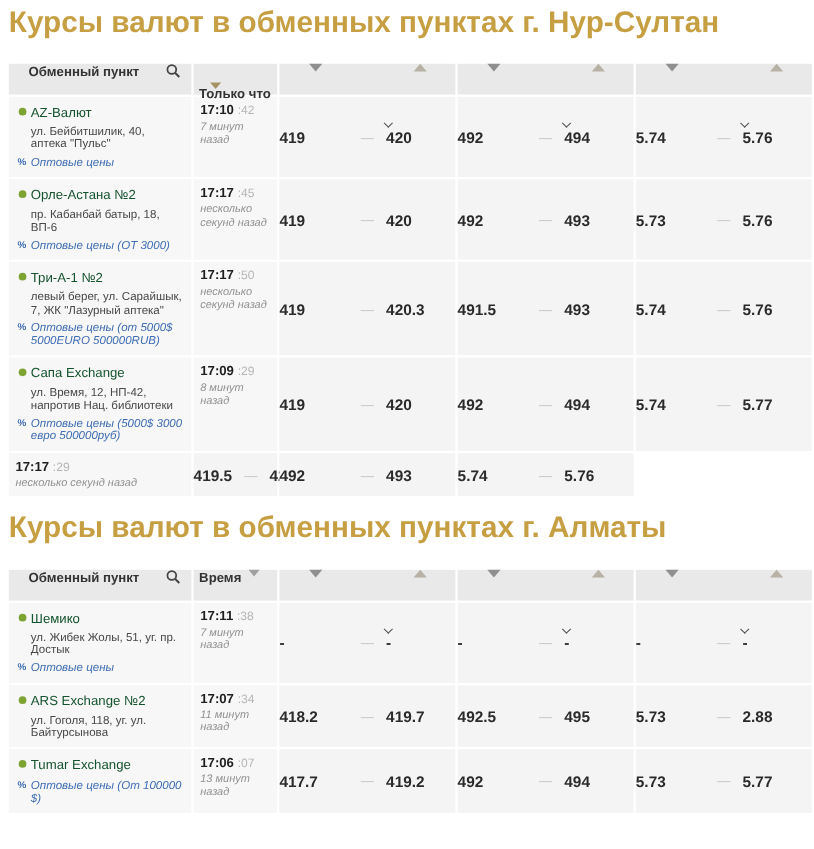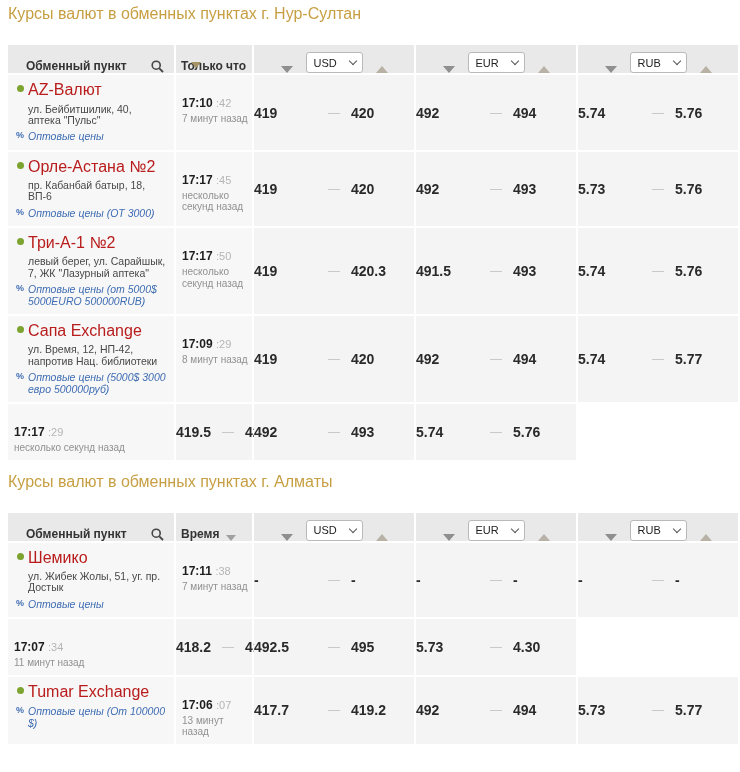--- a/index.html
+++ b/index.html
@@ -4,44 +4,44 @@
 <style>
   * { box-sizing: border-box; margin: 0; padding: 0; }
   html, body { width: 740px; }
   body {
     height: 772px; overflow: hidden; background: #fff;
     font-family: "Liberation Sans", sans-serif; color: #333;
     padding-top: 5px;
   }
   .section + .section { margin-top: 13px; }
   .section-title {
-    color: #c79f43; font-size: 16px; font-weight: normal;
+    color: #c79f43; font-size: 27px; font-weight: bold;
     padding: 0 8px; line-height: 1.15;
   }
   .table { margin: 22px 2px 0 8px; }
   .thead, .trow {
     display: grid;
     grid-template-columns: 166px 76px 1fr 1fr 1fr;
     column-gap: 2px;
   }
   .trow { margin-top: 2px; }
   .th {
     background: #e9e9e9; height: 28px;
-    display: flex; align-items: flex-end;
+    display: flex; align-items: flex-start;
     font-size: 12px; font-weight: bold; color: #333;
   }
   .th-office { padding: 0 10px 0 18px; justify-content: space-between; }
   .search-icon { flex: 0 0 auto; cursor: pointer; }
   .th-time { padding-left: 5px; position: relative; }
   .th-time .sort-tri {
     width: 0; height: 0; display: inline-block;
     border-left: 5px solid transparent; border-right: 5px solid transparent;
     border-top: 6px solid #a0a0a0; margin-left: 7px; cursor: pointer;
   }
-  .th-time.stacked { align-items: flex-end; padding-top: 4px; }
+  .th-time.stacked { align-items: flex-start; padding-top: 20px; }
   .th-time.stacked .sort-tri {
     position: absolute; left: 15px; top: 17px; margin-left: 0;
     border-top-color: #a59364;
   }
   .th-cur { justify-content: center; gap: 13px; }
   .tri-down {
     width: 0; height: 0; cursor: pointer;
     border-left: 6px solid transparent; border-right: 6px solid transparent;
     border-top: 7px solid #8f8f8f;
   }
@@ -63,37 +63,37 @@
   }
   .cell { min-height: 100%; }
   .office, .time { background: #f7f7f7; }
   .rate { background: #f4f4f4; }
   .office { position: relative; padding: 5px 8px 7px 20px; }
   .dot {
     position: absolute; left: 9px; top: 10px;
     width: 7px; height: 7px; border-radius: 50%; background: #7da331;
   }
   .office-link {
-    color: #b91c1c; font-size: 16px; line-height: 1.2;
+    color: #14532d; font-size: 12px; line-height: 1.2;
     text-decoration: none; cursor: pointer; display: inline-block;
   }
   .address { color: #484848; font-size: 10.5px; line-height: 1.08; margin-top: 4px; }
   .note {
     margin-top: 5px; position: relative; cursor: pointer;
     font-size: 10.5px; font-style: italic; color: #3f6db3; line-height: 1.1;
   }
   .pct {
     position: absolute; left: -12px; top: 0;
     font-style: normal; font-weight: bold; font-size: 9px; color: #3f6db3;
   }
   .time { padding: 5px 4px 6px 6px; }
-  .time-line { font-size: 12px; white-space: nowrap; margin-top: 16px; }
+  .time-line { font-size: 12px; white-space: nowrap; }
   .time-val { font-weight: bold; color: #1e1e1e; }
   .time-sec { color: #b5b5b5; font-size: 11px; }
-  .ago { margin-top: 3px; font-size: 10px; color: #919191; line-height: 1.15; }
+  .ago { margin-top: 3px; font-size: 10px; font-style: italic; color: #919191; line-height: 1.15; }
   .rate {
     display: flex; align-items: center;
     font-size: 14px; font-weight: bold; color: #2a2a2a;
   }
   .buy, .sell { flex: 1 1 0; text-align: left; }
   .rate-dash {
     flex: 0 0 34px; text-align: center;
     color: #c4c4c4; font-weight: normal; font-size: 12px;
   }
 </style>
@@ -347,38 +347,45 @@
       <span class="sell">-</span>
     </div>
     <div class="cell rate rate-rub">
       <span class="buy">-</span>
       <span class="rate-dash">—</span>
       <span class="sell">-</span>
     </div>
   </div>
 
   <div class="trow">
+    <div class="cell office">
+      <span class="dot"></span>
+      <a class="office-link">ARS Exchange №2</a>
+      <div class="address">ул. Гоголя, 118, уг. ул. Байтурсынова</div>
+      
+      
+    </div>
     <div class="cell time">
       <div class="time-line"><span class="time-val">17:07</span> <span class="time-sec">:34</span></div>
       <div class="ago">11 минут назад</div>
     </div>
     <div class="cell rate rate-usd">
       <span class="buy">418.2</span>
       <span class="rate-dash">—</span>
       <span class="sell">419.7</span>
     </div>
     <div class="cell rate rate-eur">
       <span class="buy">492.5</span>
       <span class="rate-dash">—</span>
       <span class="sell">495</span>
     </div>
     <div class="cell rate rate-rub">
       <span class="buy">5.73</span>
       <span class="rate-dash">—</span>
-      <span class="sell">4.30</span>
+      <span class="sell">2.88</span>
     </div>
   </div>
 
   <div class="trow">
     <div class="cell office">
       <span class="dot"></span>
       <a class="office-link">Tumar Exchange</a>
       <div class="note"><span class="pct">%</span><span class="note-text">Оптовые цены (От 100000 $)</span></div>
       
     </div>

